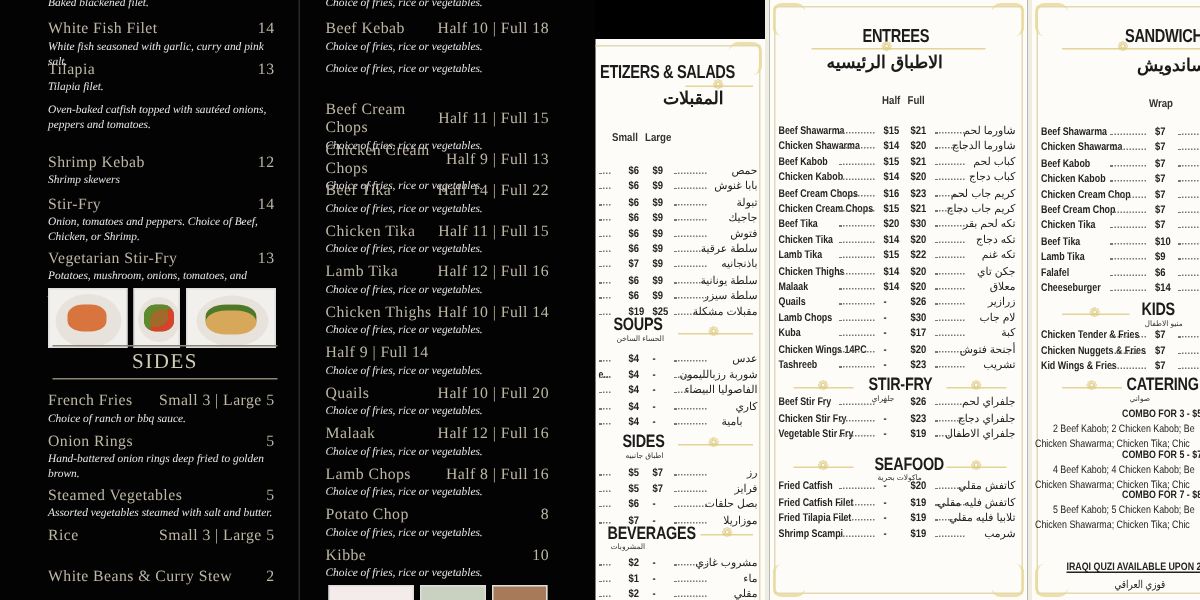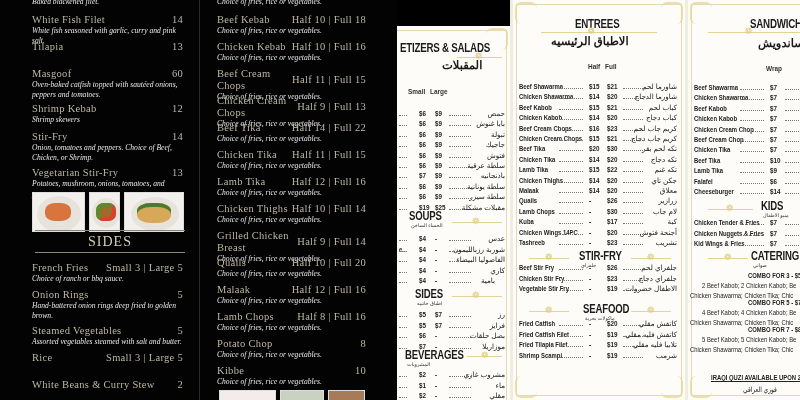--- a/index.html
+++ b/index.html
@@ -71,26 +71,23 @@
         <span>White Fish Filet</span>
         <span class="dprice">14</span>
       </div>
     <div class="ddesc">White fish seasoned with garlic, curry and pink salt.</div>
   </div>
   <div class="ditem" style="top:41px">
     <div class="dname-row">
         <span>Tilapia</span>
         <span class="dprice">13</span>
       </div>
+    <div class="ddesc">Tilapia filet.</div>
   </div>
   <div class="ditem" style="top:68px">
-    <div class="dname-row">
-        <span>Masgoof</span>
-        <span class="dprice">60</span>
-      </div>
     <div class="ddesc">Oven-baked catfish topped with sautéed onions, peppers and tomatoes.</div>
   </div>
   <div class="ditem" style="top:103px">
     <div class="dname-row">
         <span>Shrimp Kebab</span>
         <span class="dprice">12</span>
       </div>
     <div class="ddesc">Shrimp skewers</div>
   </div>
   <div class="ditem" style="top:131px">
@@ -166,24 +163,20 @@
   <div class="ddesc" style="position:absolute;left:17px;top:-3px">Choice of fries, rice or vegetables.</div>
 
   <div class="ditem" style="top:14px">
       <div class="dname-row">
         <span>Beef Kebab</span>
         <span class="dprice">Half 10 | Full 18</span>
       </div>
       <div class="ddesc">Choice of fries, rice or vegetables.</div>
     </div>
   <div class="ditem" style="top:41px">
-      <div class="dname-row">
-        <span>Chicken Kebab</span>
-        <span class="dprice">Half 10 | Full 16</span>
-      </div>
       <div class="ddesc">Choice of fries, rice or vegetables.</div>
     </div>
   <div class="ditem" style="top:68px">
       <div class="dname-row">
         <span>Beef Cream Chops</span>
         <span class="dprice">Half 11 | Full 15</span>
       </div>
       <div class="ddesc">Choice of fries, rice or vegetables.</div>
     </div>
   <div class="ditem" style="top:95px">
@@ -216,21 +209,20 @@
     </div>
   <div class="ditem" style="top:203px">
       <div class="dname-row">
         <span>Chicken Thighs</span>
         <span class="dprice">Half 10 | Full 14</span>
       </div>
       <div class="ddesc">Choice of fries, rice or vegetables.</div>
     </div>
   <div class="ditem" style="top:230px">
       <div class="dname-row">
-        <span>Grilled Chicken Breast</span>
         <span class="dprice">Half 9 | Full 14</span>
       </div>
       <div class="ddesc">Choice of fries, rice or vegetables.</div>
     </div>
   <div class="ditem" style="top:257px">
       <div class="dname-row">
         <span>Quails</span>
         <span class="dprice">Half 10 | Full 20</span>
       </div>
       <div class="ddesc">Choice of fries, rice or vegetables.</div>
@@ -613,21 +605,21 @@
         <span class="p2" style="left: 92px;">$23</span>
         <div class="dots" style="left: 108px; width: 20px;"></div>
         <span class="ar" style="right: 4px;">جلفراي دجاج</span>
       </div>
       <div class="row" style="top: 284px; left: 2px; width: 166px;">
         <span class="en" style="left: 4px;">Vegetable Stir Fry</span>
         <div class="dots" style="left: 44px; width: 24px;"></div>
         <span class="p1" style="left: 74px;">-</span>
         <span class="p2" style="left: 92px;">$19</span>
         <div class="dots" style="left: 108px; width: 20px;"></div>
-        <span class="ar" style="right: 4px;">الاطفال خضروات</span>
+        <span class="ar" style="right: 4px;">جلفراي الاطفال</span>
       </div>
       <div class="sechead" style="left: 70px; top: 302px;">SEAFOOD</div>
       <div class="secsub" style="left: 72px; top: 315px;">ماكولات بحرية</div>
       <div class="orn" style="left: 16px; width: 40px; top: 311px;"></div>
       <div class="orn" style="left: 118px; width: 40px; top: 311px;"></div>
       <div class="row" style="top: 319px; left: 2px; width: 166px;">
         <span class="en" style="left: 4px;">Fried Catfish</span>
         <div class="dots" style="left: 44px; width: 24px;"></div>
         <span class="p1" style="left: 74px;">-</span>
         <span class="p2" style="left: 92px;">$20</span>

